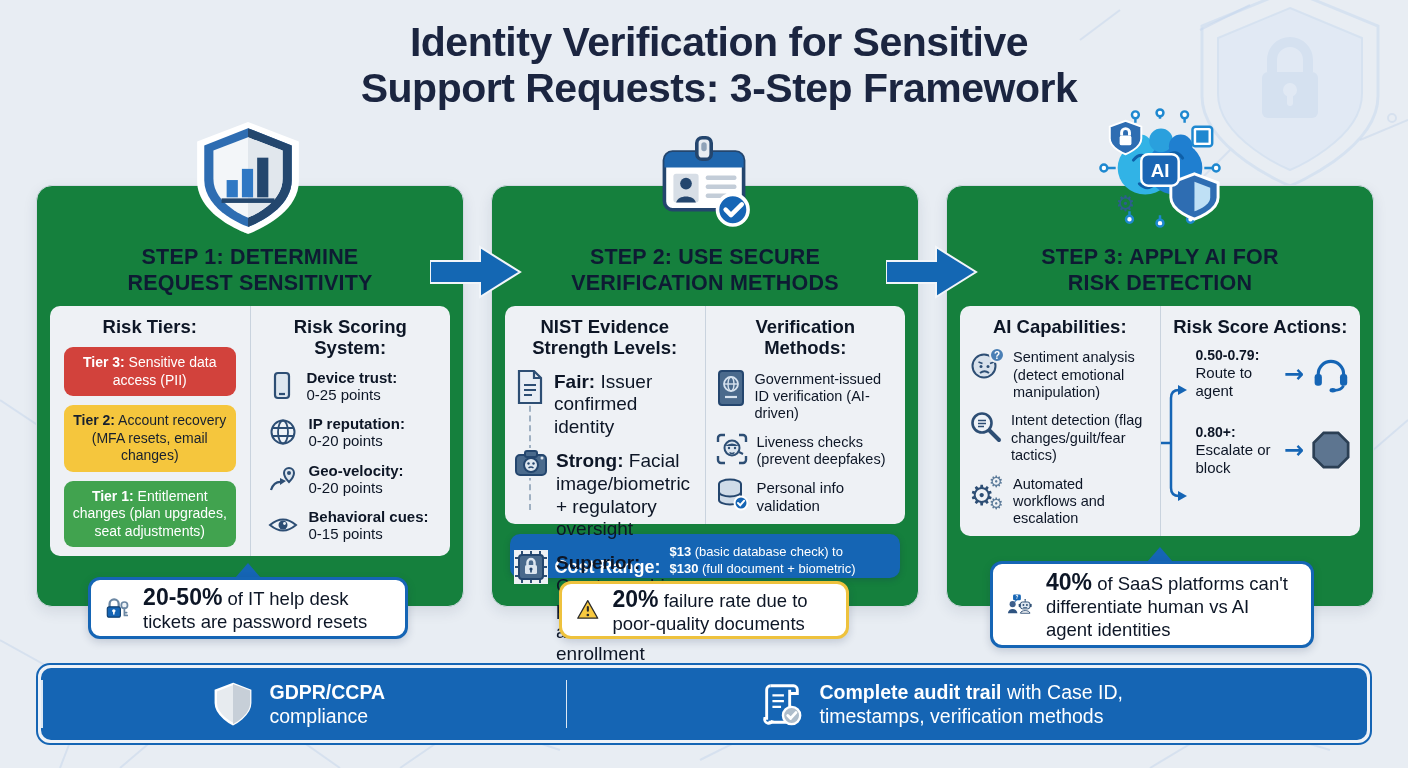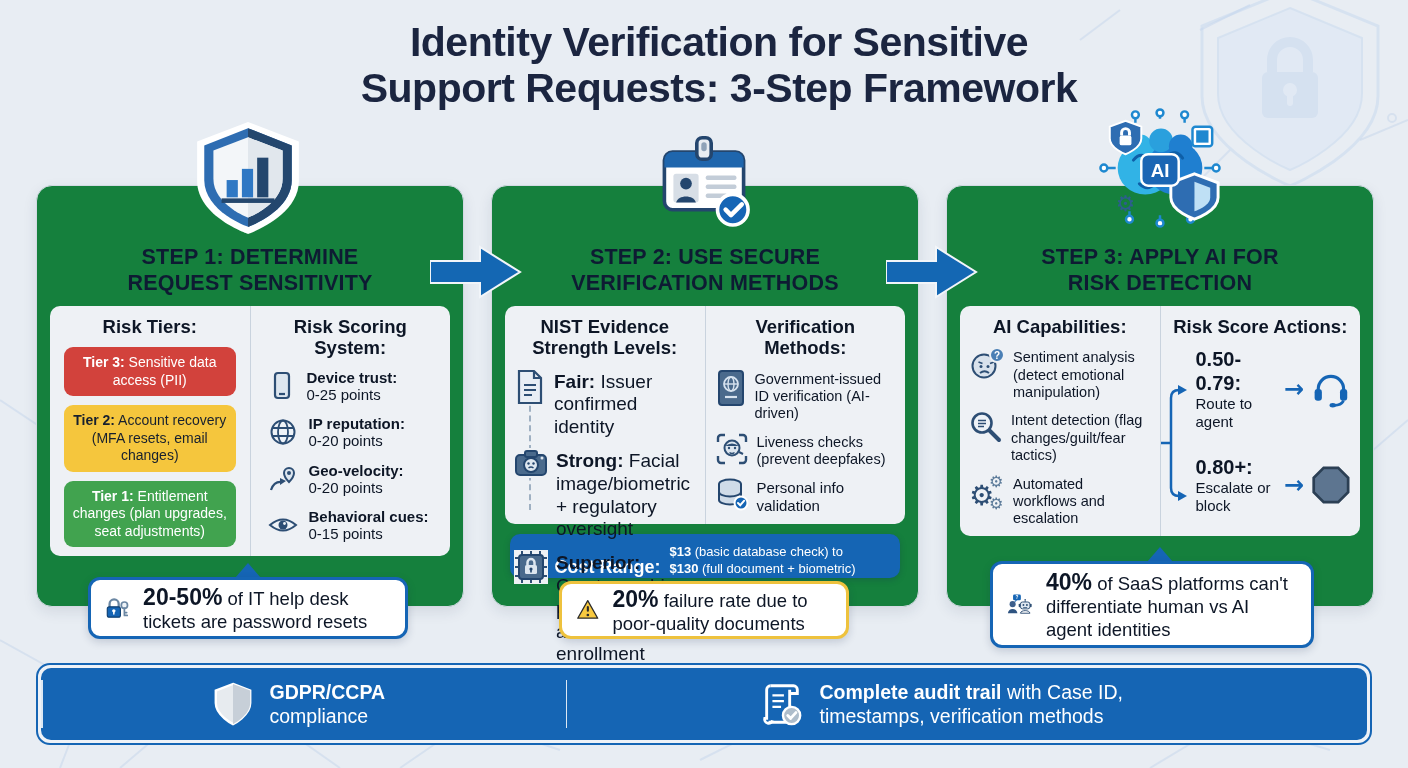--- a/index.html
+++ b/index.html
@@ -39,21 +39,21 @@
   .ico{flex:0 0 auto;background:#eef1f5;}
   
   .cost{position:absolute;left:18px;right:18px;top:348px;height:44px;background:#1565b4;border-radius:10px;
         display:flex;align-items:flex-end;justify-content:center;gap:9px;color:#fff;box-shadow:0 2px 6px rgba(20,40,80,.25);}
   .clabel{font-size:18px;font-weight:bold;}
   .ccol{font-size:13px;line-height:1.3;}
   
   .bracket{position:absolute;left:0px;top:62px;}
   .arow{display:flex;align-items:center;gap:7px;margin:8px 0 24px 26px;}
   .atxt{width:90px;font-size:15px;line-height:1.2;}
-  .atxt b{display:block;font-size:20px;}
+  .atxt b{display:block;font-size:14px;}
   .aarr{font-size:24px;font-weight:bold;color:#1565b5;font-family:"DejaVu Sans",sans-serif;}
   
   .callout{position:absolute;background:#fff;border-radius:12px;display:flex;align-items:center;gap:13px;
            padding:6px 14px;box-shadow:0 3px 9px rgba(20,40,80,.18);z-index:4;box-sizing:border-box;}
   .cb{border:3px solid #1565b5;}
   .cy{border:3px solid #eec23d;}
   .co1{left:88px;top:577px;width:320px;height:62px;}
   .co2{left:559px;top:581px;width:290px;height:58px;}
   .co3{left:990px;top:561px;width:324px;height:87px;}
   .cotxt{font-size:18.5px;line-height:1.22;}

